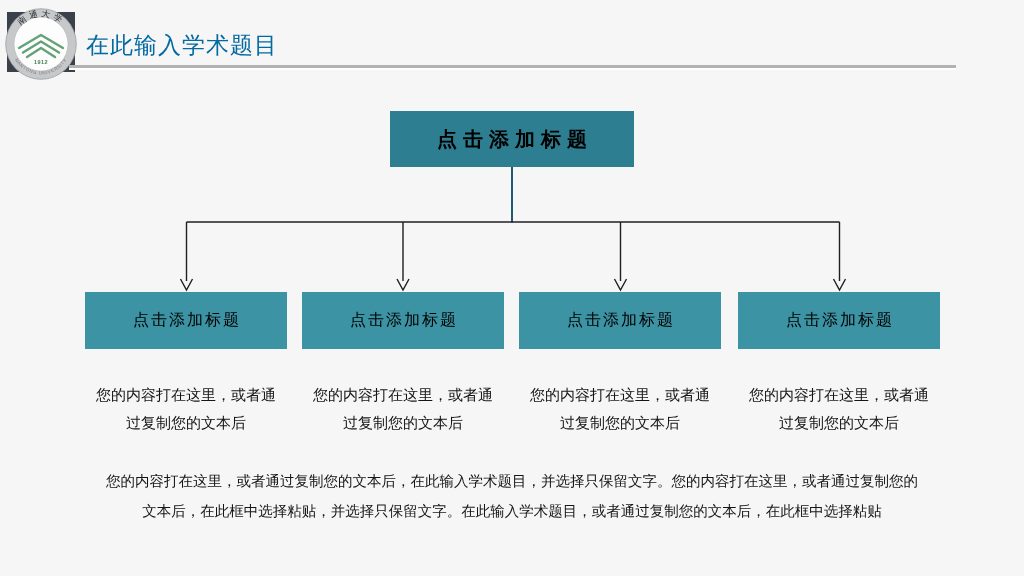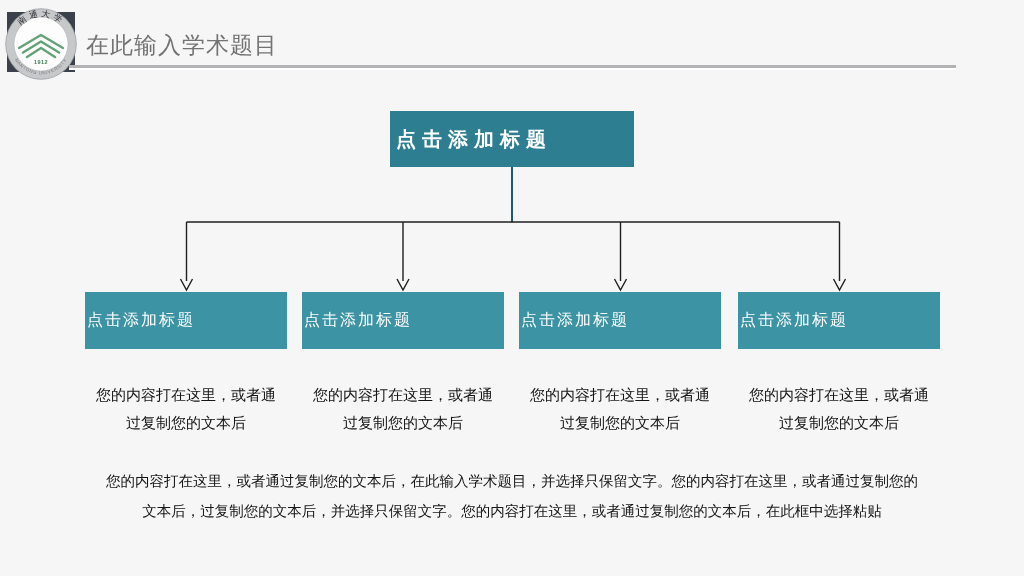--- a/index.html
+++ b/index.html
@@ -8,32 +8,32 @@
     background:#f6f6f7; overflow:hidden;
     font-family:"Liberation Sans","DejaVu Sans",sans-serif;
     color:#151515;
   }
 
   
   .logo-square { position:absolute; left:7px; top:12px; width:68px; height:60px; background:#3a414a; }
   .logo-svg { position:absolute; left:4px; top:7px; width:74px; height:74px; }
   .slide-title {
     position:absolute; left:86px; top:30px;
-    font-size:23px; letter-spacing:1px; color:#737373;
+    font-size:23px; letter-spacing:1px; color:#0369a1;
     white-space:nowrap;
   }
   .divider {
     position:absolute; left:69px; top:65px; width:887px; height:3px;
     background:#b2b2b4; box-shadow:0 2px 0 #ffffff;
   }
 
   
   .node {
-    position:absolute; display:flex; align-items:center; 
-    color:#ffffff; text-align:center; cursor:default;
+    position:absolute; display:flex; align-items:center; justify-content:center;
+    color:#000000; text-align:center; cursor:default;
   }
   .root-node {
     left:390px; top:111px; width:244px; height:56px;
     background:#2d7e90; font-size:20px; font-weight:bold;
     letter-spacing:6px; text-indent:6px;
   }
   .child-node {
     top:292px; width:202px; height:57px;
     background:#3c93a4; font-size:16px; letter-spacing:2px; text-indent:2px;
   }
@@ -138,16 +138,16 @@
     <span>您的内容打在这里，或者通</span>
     <span>过复制您的文本后</span>
   </div>
   <div class="child-desc d4">
     <span>您的内容打在这里，或者通</span>
     <span>过复制您的文本后</span>
   </div>
 
   <div class="body-paragraph">
     <span>您的内容打在这里，或者通过复制您的文本后，在此输入学术题目，并选择只保留文字。您的内容打在这里，或者通过复制您的</span>
-    <span>文本后，过复制您的文本后，并选择只保留文字。您的内容打在这里，或者通过复制您的文本后，在此框中选择粘贴</span>
+    <span>文本后，在此框中选择粘贴，并选择只保留文字。在此输入学术题目，或者通过复制您的文本后，在此框中选择粘贴</span>
   </div>
 
 </div>
 
 </body></html>

